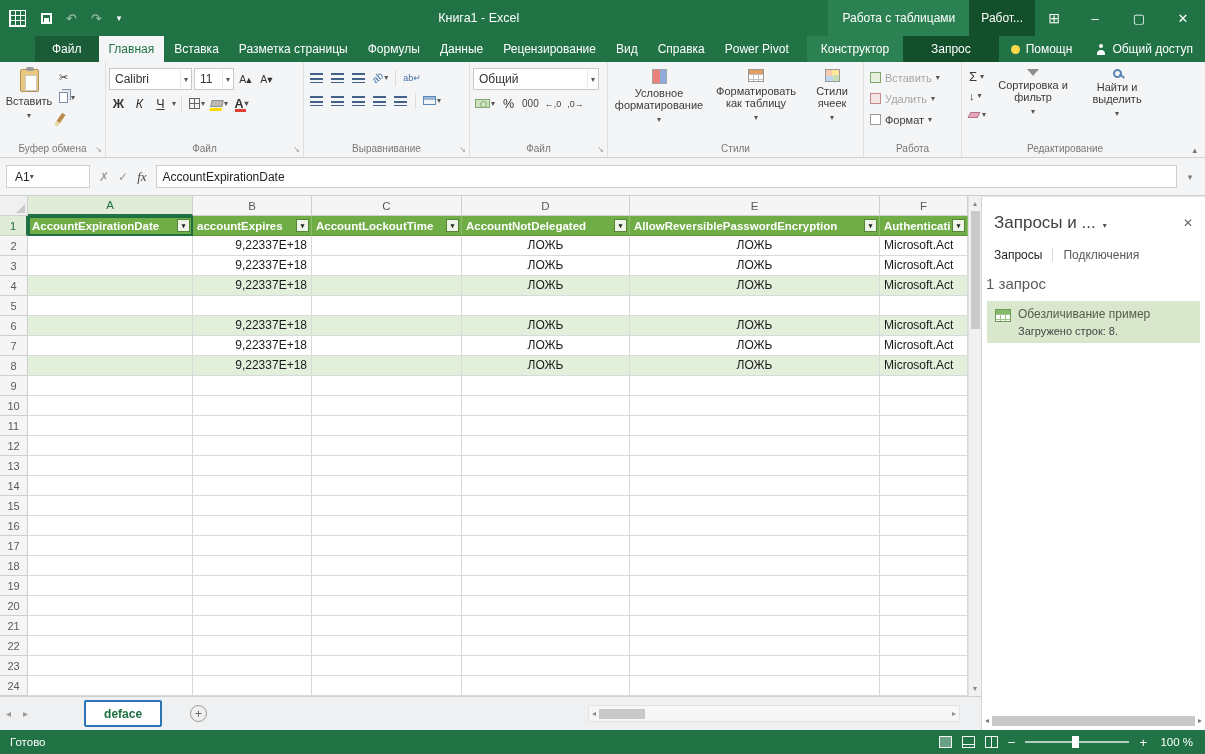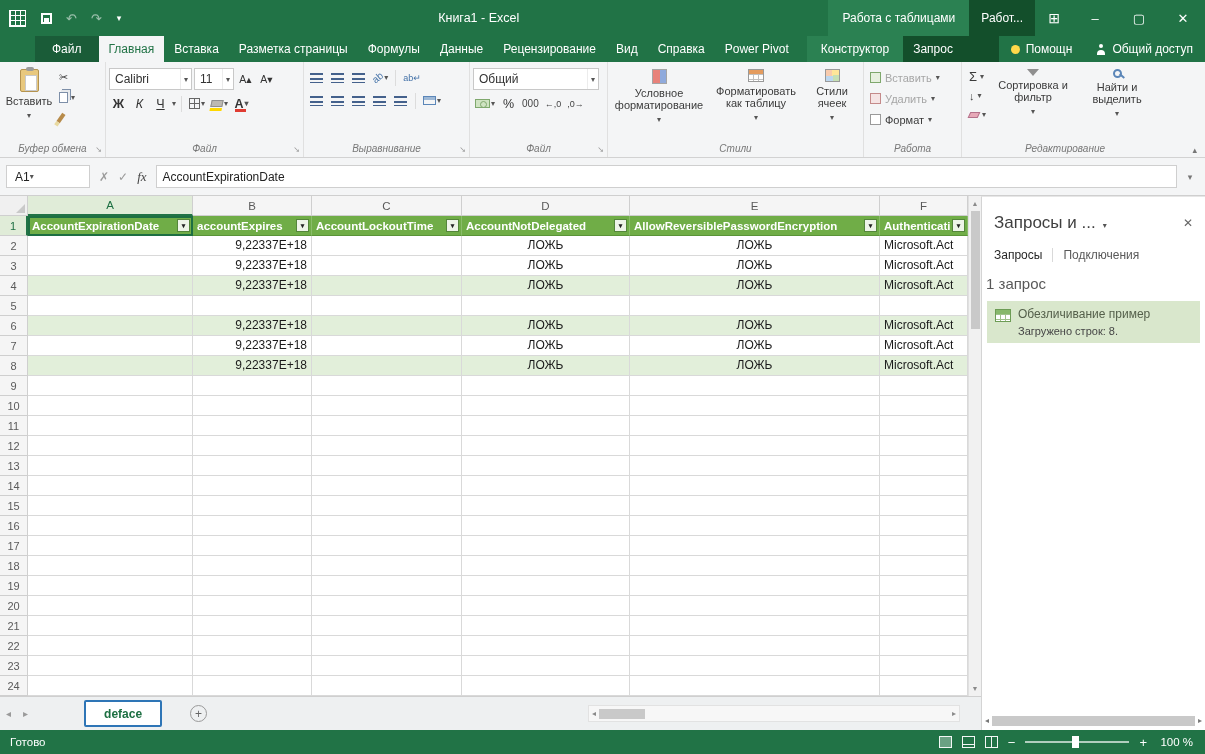--- a/index.html
+++ b/index.html
@@ -24,32 +24,32 @@
   .ctx1 { height:36px; display:flex; align-items:center; padding:0 14px; background:#2b8152; font-size:12px; }
   .ctx2 { height:36px; display:flex; align-items:center; padding:0 12px; background:#134f2b; font-size:12px; }
   .win-btn { width:44px; height:36px; display:flex; align-items:center; justify-content:center; font-size:13px; }
   .win-btn.opt { width:38px; font-size:14px; }
   
   #tabrow { position:absolute; top:36px; left:0; right:0; height:26px; background:#217346; display:flex; align-items:stretch; color:#fff; white-space:nowrap; overflow:hidden;padding-left:35px; }
   .rtab { display:flex; align-items:center; padding:0 10px; font-size:12px; }
   .rtab.file { background:#1a5c38; padding:0 17px; }
   .rtab.active { background:#f4f5f6; color:#217346; }
   .rtab.ctxA { background:#2b8152; margin-left:8px; padding:0 14px; }
-  .ctxBwrap { background:#134f2b; display:flex; align-items:center; width:138px; }
+  .ctxBwrap { background:#134f2b; display:flex; align-items:center; justify-content:center; width:138px; }
   .flex1 { flex:1; }
   .help-item,.share-item { display:flex; align-items:center; gap:6px; padding:0 12px; font-size:12px; }
   .i-bulb { width:9px; height:9px; border-radius:50%; background:#ffd94a; }
   .i-person { width:10px; height:11px; position:relative; }
   .i-person::before { content:""; position:absolute; left:3px; top:0; width:4px; height:4px; border-radius:50%; background:#fff; }
   .i-person::after { content:""; position:absolute; left:1px; bottom:0; width:8px; height:5px; border-radius:4px 4px 0 0; background:#fff; }
   
   #ribbon { position:absolute; top:62px; left:0; right:0; height:96px; background:#f4f5f6; border-bottom:1px solid #d2d2d2; display:flex; }
   .group { position:relative; display:flex; flex-direction:column; border-right:1px solid #e0e0e0; padding:2px 3px 0; }
   .gbody { flex:1; display:flex; }
-  .glabel { height:17px; display:flex; align-items:center; justify-content:center; font-size:10px; color:#777;font-style:italic; }
+  .glabel { height:17px; display:flex; align-items:center; justify-content:center; font-size:10px; color:#777; }
   .launcher { position:absolute; right:3px; bottom:3px; font-size:8px; color:#999; }
   .caret { font-size:8px; color:#555; }
   .bigbtn { display:flex; flex-direction:column; align-items:center; padding-top:5px; width:52px; font-size:11px; color:#3b3b3b; text-align:center; line-height:12px; gap:3px; }
   .i-paste { width:19px; height:23px; background:#e8c87e; border:1px solid #b49350; border-radius:2px; position:relative; }
   .i-paste::before { content:""; position:absolute; left:5px; top:-3px; width:8px; height:4px; background:#9b9b9b; border-radius:2px; }
   .i-paste::after { content:""; position:absolute; left:4px; top:5px; width:10px; height:14px; background:#fff; border:1px solid #c9c9c9; }
   .smallcol { display:flex; flex-direction:column; gap:5px; padding:6px 2px 0; }
   .sbtn { display:flex; align-items:center; gap:3px; height:15px; font-size:11px; color:#444; padding:0 2px; }
   .i-copy { width:9px; height:11px; border:1px solid #7d8fa8; background:#fff; box-shadow:2px -2px 0 0 #e8eaec, 3px -3px 0 0 #7d8fa8; }
   .i-brush { width:4px; height:10px; background:#b78b4a; transform:rotate(35deg); position:relative; }

